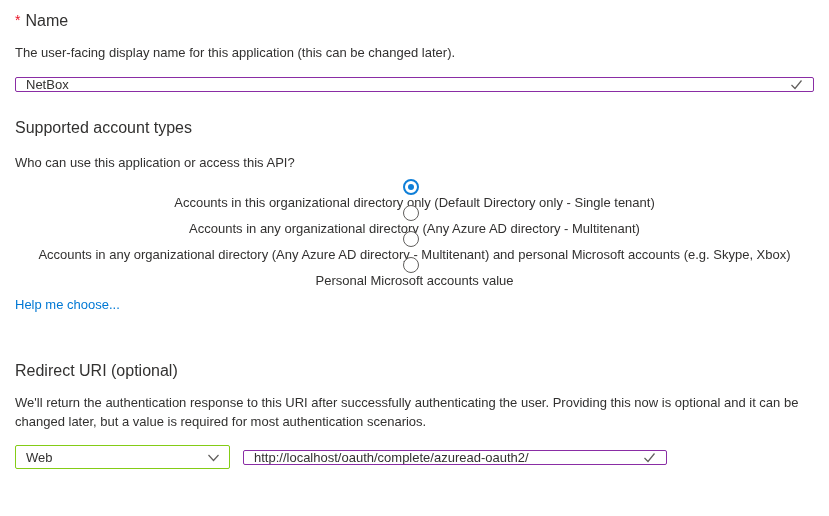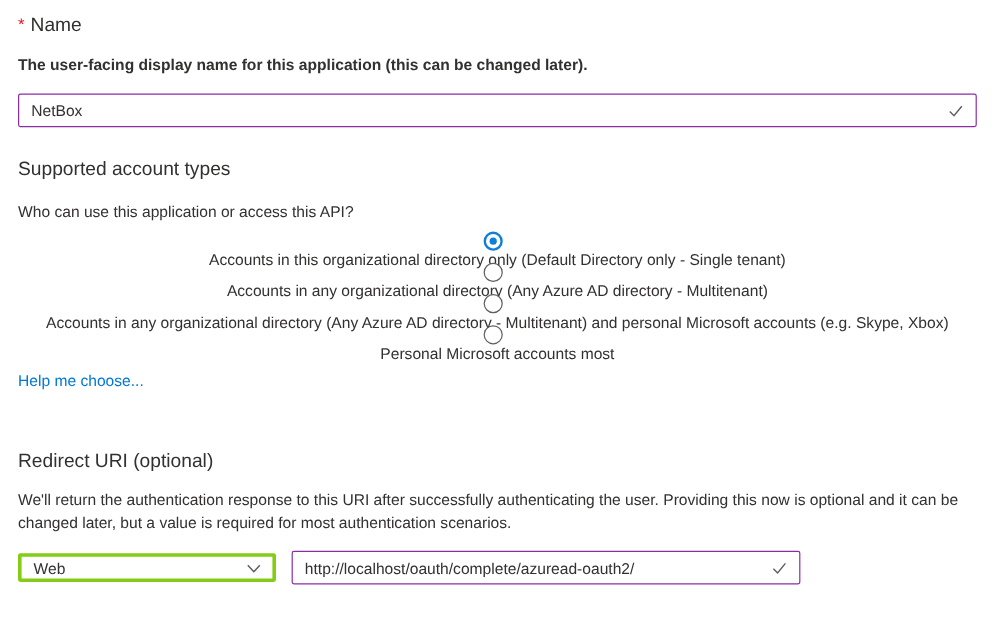--- a/index.html
+++ b/index.html
@@ -23,25 +23,24 @@
   .required {
     color: #E81123;
     margin-right: 5px;
     font-size: 14px;
     vertical-align: 1px;
   }
   .hint {
     font-size: 13px;
     line-height: 16px;
     margin: 14px 0 0 0;
-    font-weight: bold;
   }
 
   .inputbox {
-    height: 28px;
+    height: 15px;
     border: 1px solid #8A2DA5;
     border-radius: 2px;
     background: #fff;
     display: flex;
     align-items: center;
   }
   .name-box { margin-top: 16px; }
   .text-input {
     flex: 1;
     min-width: 0;
@@ -118,21 +117,21 @@
   }
 
   .controls {
     display: flex;
     align-items: center;
     margin-top: 14px;
   }
   .select {
     width: 215px;
     height: 24px;
-    border: 3px solid #84cc16;
+    border: 1px solid #84cc16;
     border-radius: 2px;
     background: #fff;
     display: flex;
     align-items: center;
     justify-content: space-between;
     padding: 0 8px 0 10px;
     font-size: 13px;
     cursor: pointer;
     flex: none;
   }
@@ -171,21 +170,21 @@
     <div class="radio-row">
       <span class="radio"></span>
       <span class="radio-label">Accounts in any organizational directory (Any Azure AD directory - Multitenant)</span>
     </div>
     <div class="radio-row">
       <span class="radio"></span>
       <span class="radio-label">Accounts in any organizational directory (Any Azure AD directory - Multitenant) and personal Microsoft accounts (e.g. Skype, Xbox)</span>
     </div>
     <div class="radio-row">
       <span class="radio"></span>
-      <span class="radio-label">Personal Microsoft accounts most</span>
+      <span class="radio-label">Personal Microsoft accounts value</span>
     </div>
   </div>
 
   <div class="link-row">
     <a class="help-link">Help me choose...</a>
   </div>
 
   <div class="section-heading redirect-heading">Redirect URI (optional)</div>
   <p class="para">We'll return the authentication response to this URI after successfully authenticating the user. Providing this now is optional and it can be changed later, but a value is required for most authentication scenarios.</p>
 

